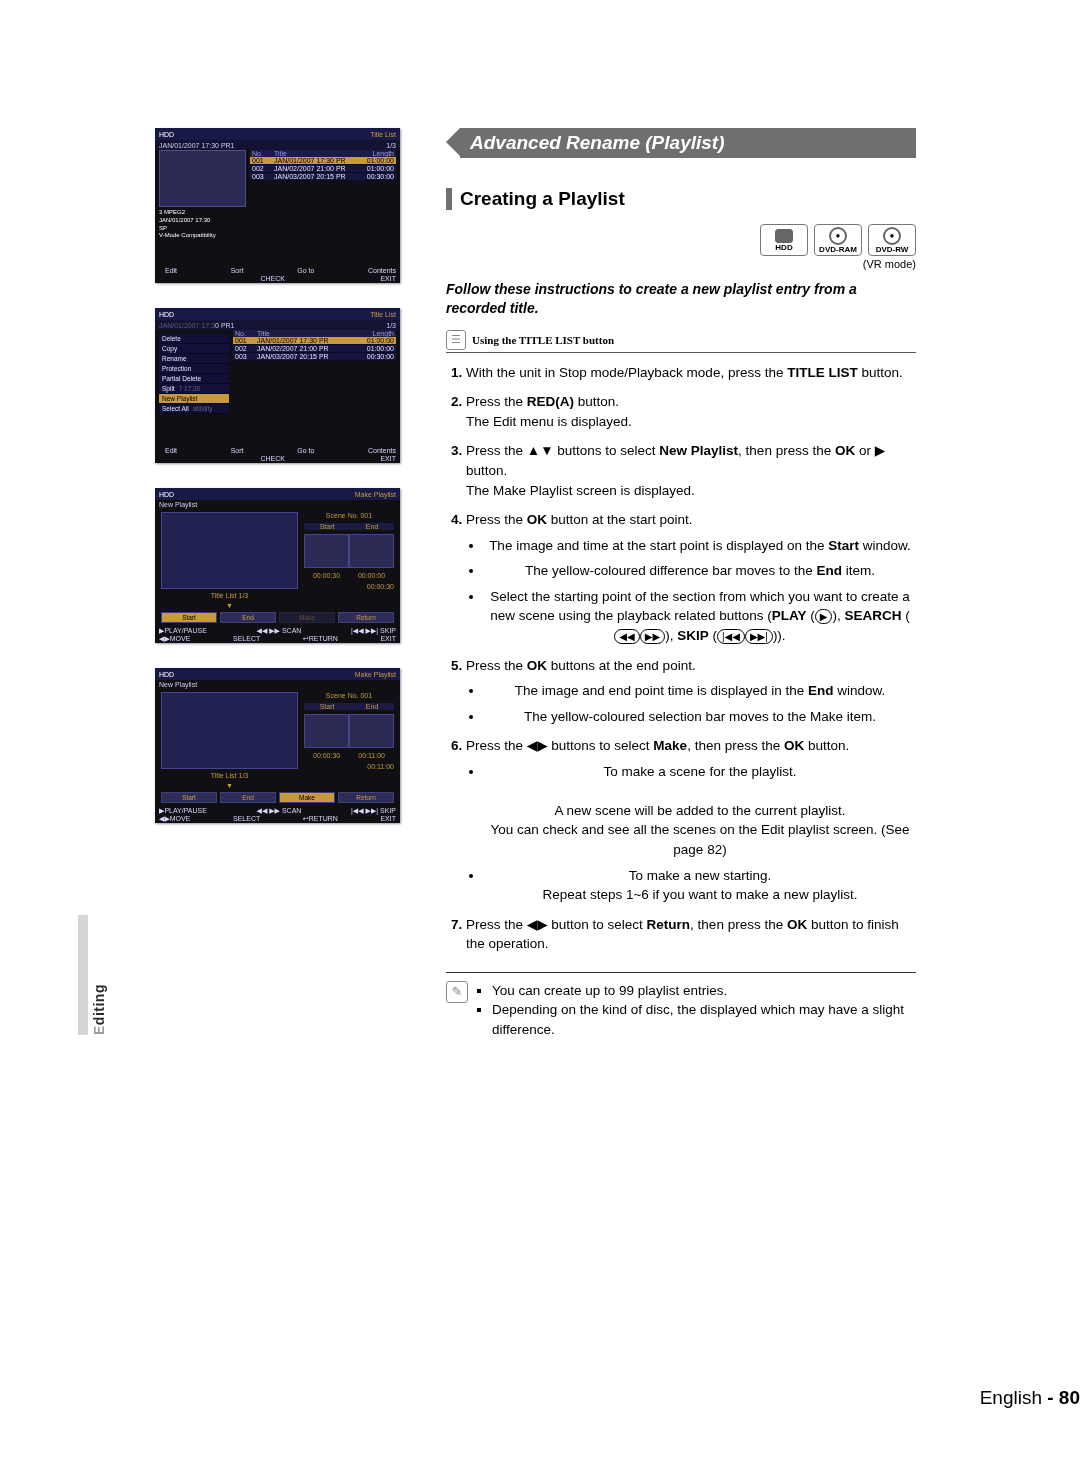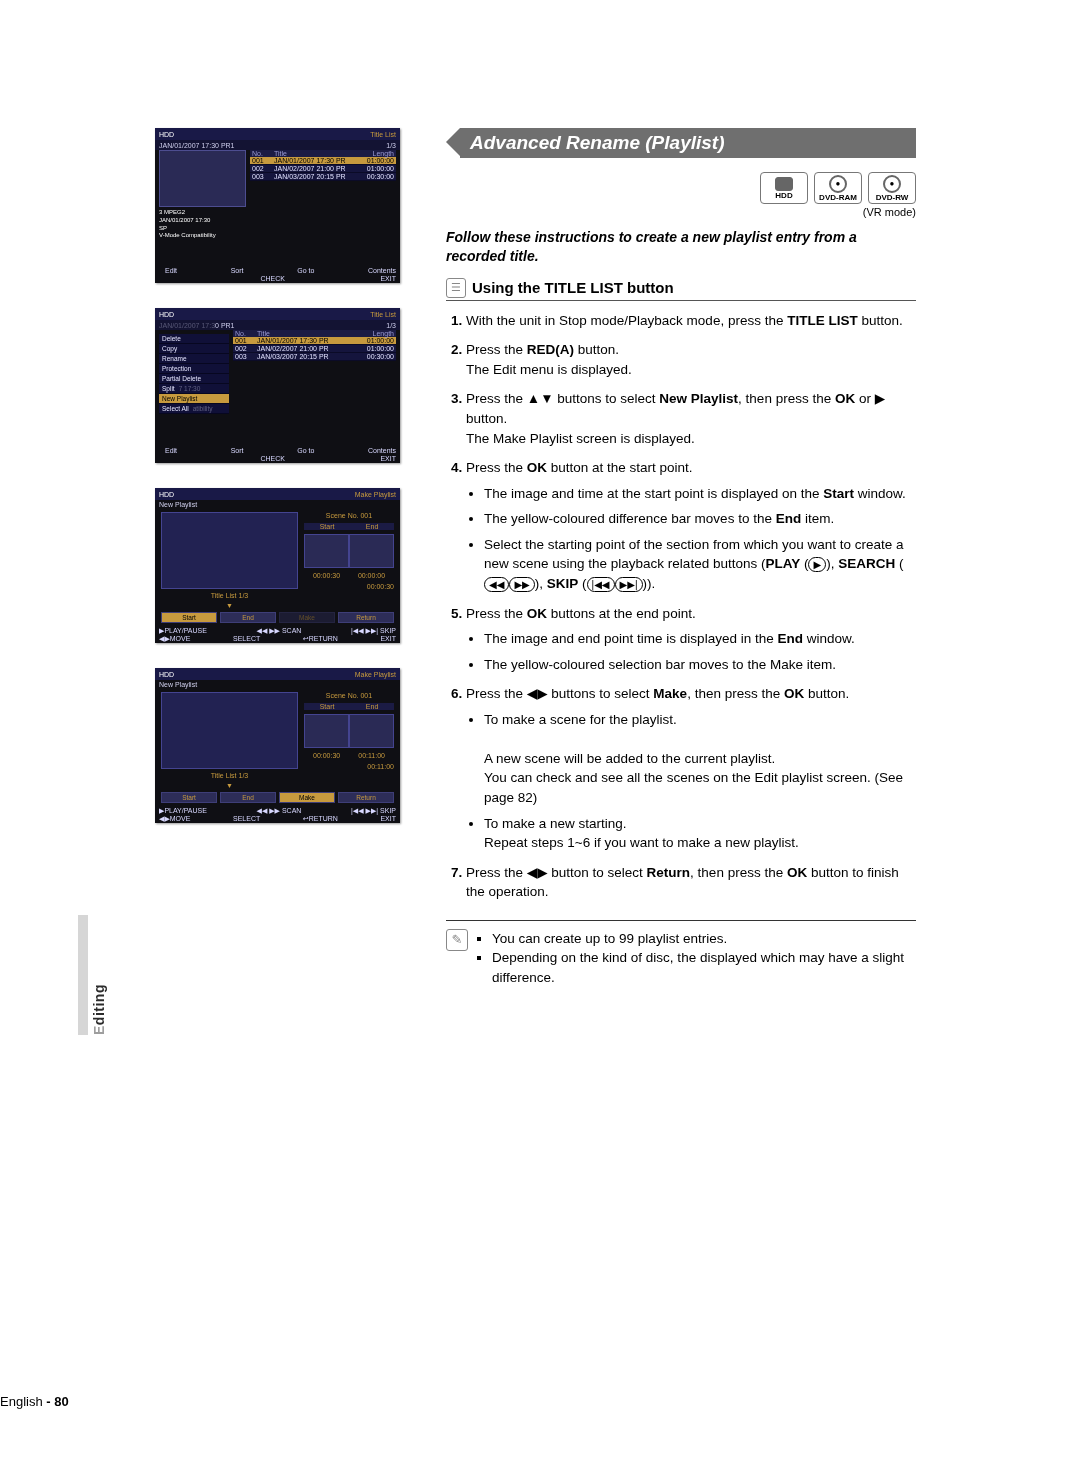--- a/index.html
+++ b/index.html
@@ -235,33 +235,34 @@
   .h3line {
     margin-top: 12px;
     display:flex; align-items:center; gap:6px;
     border-bottom: 1px solid #555;
     padding-bottom: 2px;
   }
   .h3line .dicon {
     width:18px;height:18px;border:1px solid #888;border-radius:3px;
     display:flex;align-items:center;justify-content:center;font-size:11px;color:#888;
   }
-  .h3line .txt { font-weight:bold; font-size:15px; }
+  .h3line .txt { font-weight:bold; font-size:11px;font-family:Liberation Serif, serif; }
   ol.steps {
     margin: 10px 0 0 0;
     padding-left: 20px;
     font-size: 13.5px;
     line-height: 1.45;
   }
   ol.steps > li { margin-bottom: 10px; }
   ol.steps li::marker { font-weight: bold; }
   ul.b {
     list-style: disc;
     margin: 6px 0 0 0;
     padding-left: 18px;
+    text-align: center;
   }
   ul.b li { margin-bottom: 6px; }
   .pbtn {
     display:inline-block;
     border:1px solid #000;
     border-radius:9px;
     padding:0 4px;
     font-size:10px;
     line-height:13px;
     vertical-align:middle;
@@ -278,22 +279,22 @@
     display:flex;align-items:center;justify-content:center;color:#888;
     flex-shrink:0;
   }
   .notebox ul {
     margin:0; padding-left:16px; list-style: square;
     font-size:13.5px; line-height:1.45;
   }
   .pagefoot {
     position:absolute;
     left:0; right:0; bottom:70px;
-    text-align:left;
-    font-size:13px;
+    text-align:right;
+    font-size:19px;
   }
 </style>
 </head>
 <body>
 <div class="page">
 
 <div class="section-tab">E<span class="hl">diting</span></div>
 
 <div class="thumbs">
 
@@ -503,20 +504,21 @@
       <span><span>EXIT</span></span>
     </div>
   </div>
 
 </div>
 
 <div class="content">
 
   <div class="banner">Advanced Rename (Playlist)</div>
 
+  <div class="sub">Creating a Playlist</div>
 
   <div class="discs">
     <div class="disc hdd">
           <div class="icon"></div>
           <span>HDD</span>
         </div>
     <div class="disc">
           <div class="icon">●</div>
           <span>DVD-RAM</span>
         </div>

